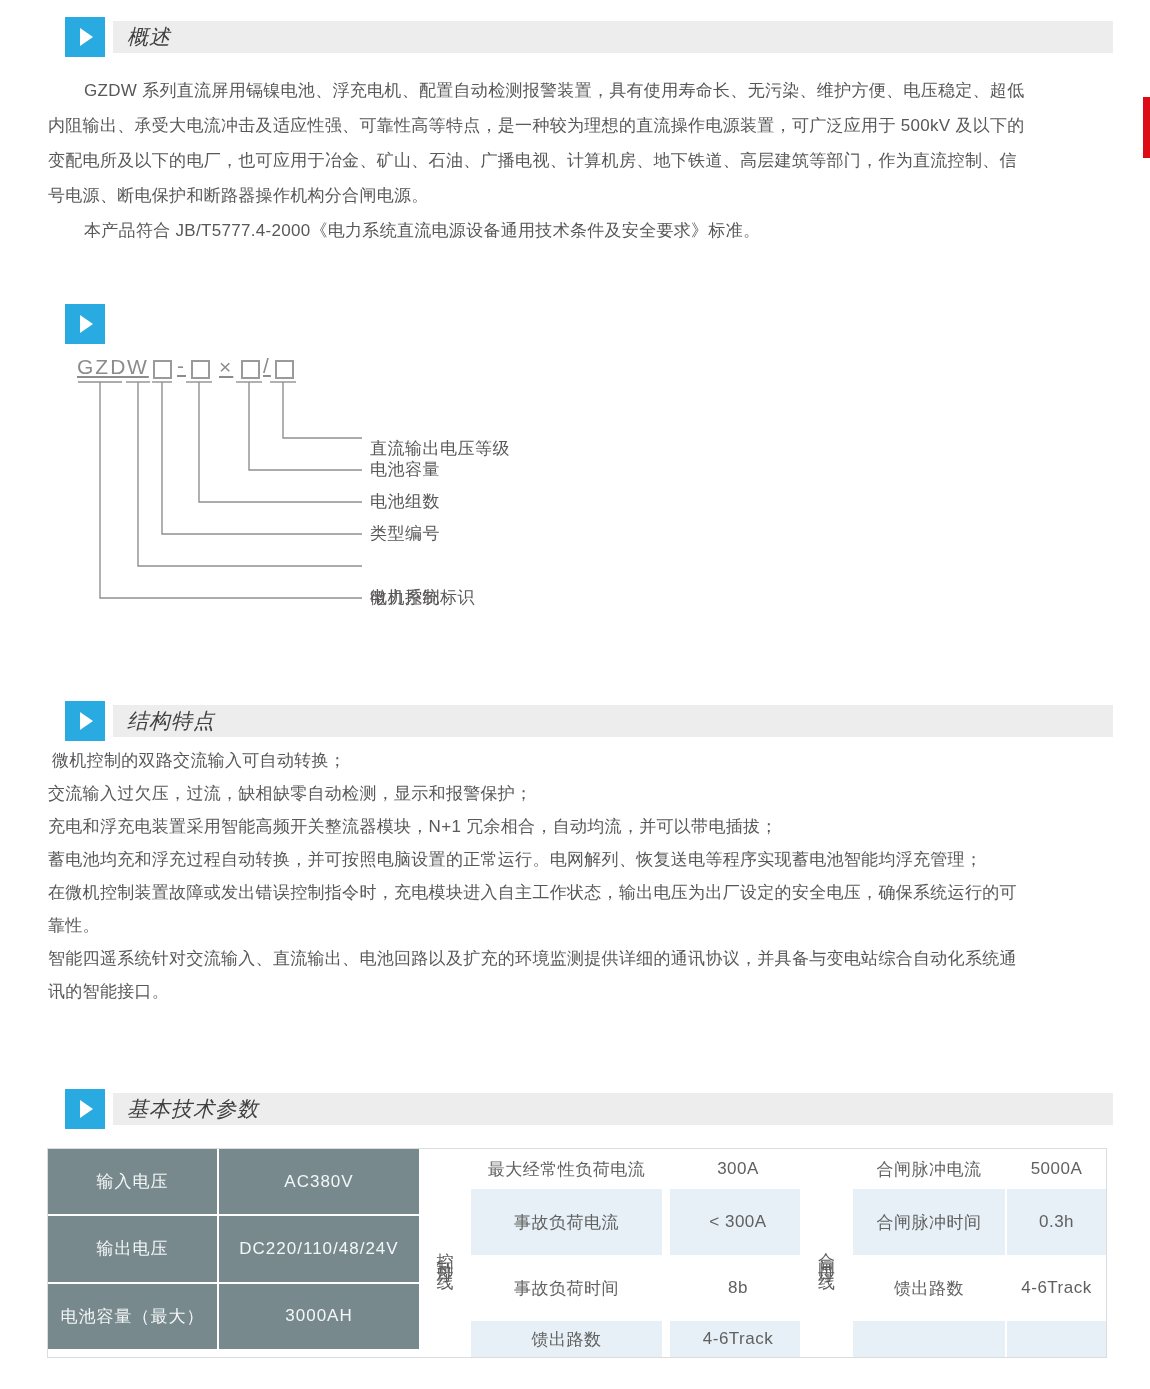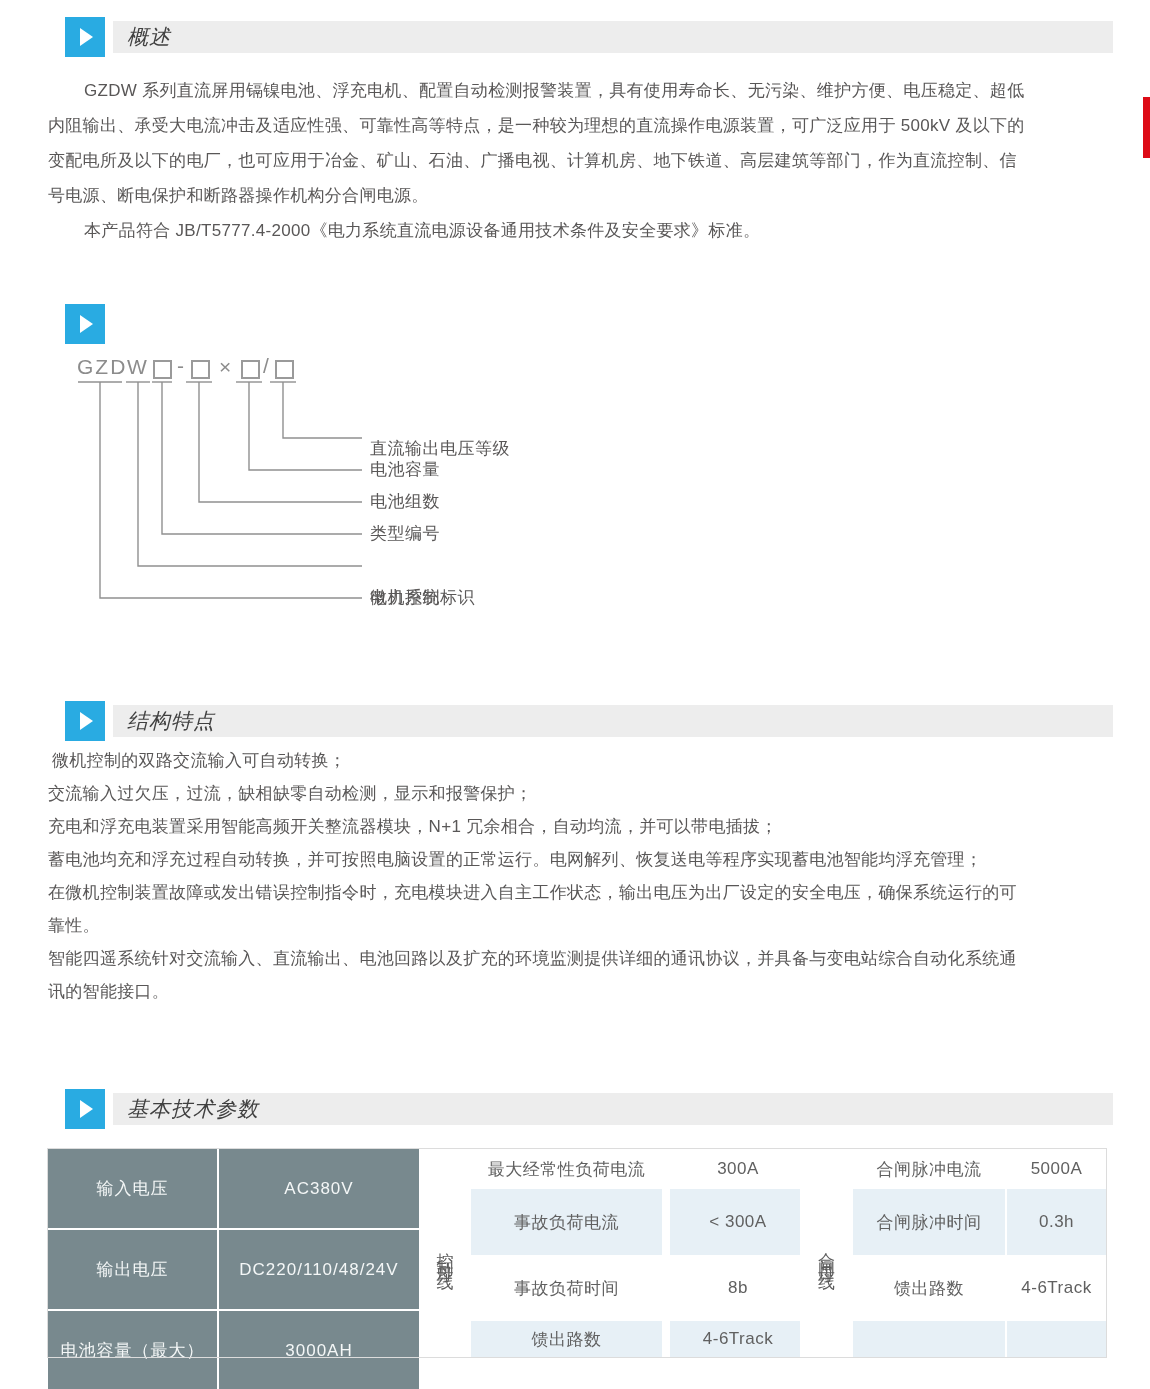--- a/index.html
+++ b/index.html
@@ -16,29 +16,29 @@
            display:flex;align-items:center;}
   .hdr-title{font-size:21px;color:#404040;padding-left:14px;letter-spacing:1px;}
 
   
   .txt-block{position:absolute;left:48px;width:1058px;color:#595757;font-size:17px;letter-spacing:.3px;}
   .txt-block .ln{line-height:35px;white-space:pre;}
   .feat-block .ln{line-height:33px;}
   .indent{text-indent:36px;}
 
   
-  .code-tok{position:absolute;font-size:21px;color:#8c8c8c;line-height:22px;letter-spacing:2px;}
+  .code-tok{position:absolute;font-size:21px;color:#8c8c8c;line-height:22px;letter-spacing:2px;text-decoration:underline;}
   .code-box{position:absolute;width:15px;height:15px;border:2px solid #9a9a9a;background:#fff;}
   .diagram-svg{position:absolute;left:0;top:0;pointer-events:none;}
   .dlabel{position:absolute;left:370px;height:30px;line-height:30px;font-size:17px;color:#595757;letter-spacing:.5px;}
 
   
   .tbl{position:absolute;left:48px;top:1149px;width:1058px;height:208px;display:flex;outline:1px solid #dcdcdc;}
   .gray-grid{display:grid;grid-template-columns:169px 200px;grid-template-rows:repeat(3,1fr);
-             gap:2px;background:#ffffff;width:371px;height:241px;}
+             gap:2px;background:#ffffff;width:371px;height:200px;}
   .g-cell{display:flex;align-items:center;justify-content:center;background:#78898e;
           color:#f4f7f7;font-size:17px;letter-spacing:1px;}
   .bus-col{display:flex;align-items:center;justify-content:center;background:#ffffff;height:208px;}
   .bus-col .vtxt{writing-mode:vertical-lr;text-orientation:upright;letter-spacing:7px;
                  font-size:17px;color:#5c5c5c;}
   .ctrl-grid{display:grid;grid-template-columns:191px 136px;grid-template-rows:40px 66px 66px 36px;
              column-gap:8px;background:#ffffff;width:329px;height:208px;}
   .close-grid{display:grid;grid-template-columns:152px 99px;grid-template-rows:40px 66px 66px 36px;
               column-gap:2px;background:#ffffff;width:253px;height:208px;}
   .p-cell{display:flex;align-items:center;justify-content:center;font-size:17px;color:#606060;letter-spacing:.5px;}

